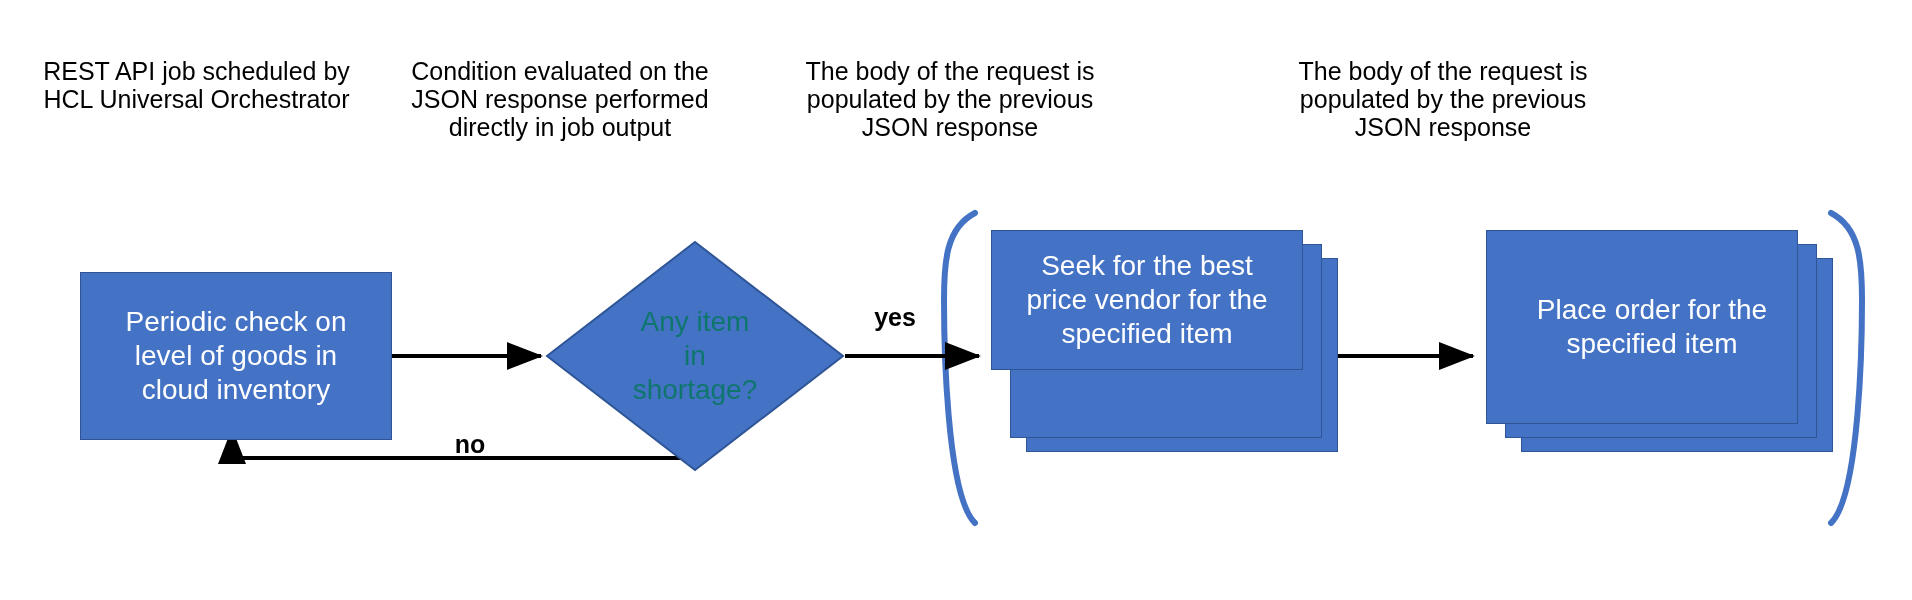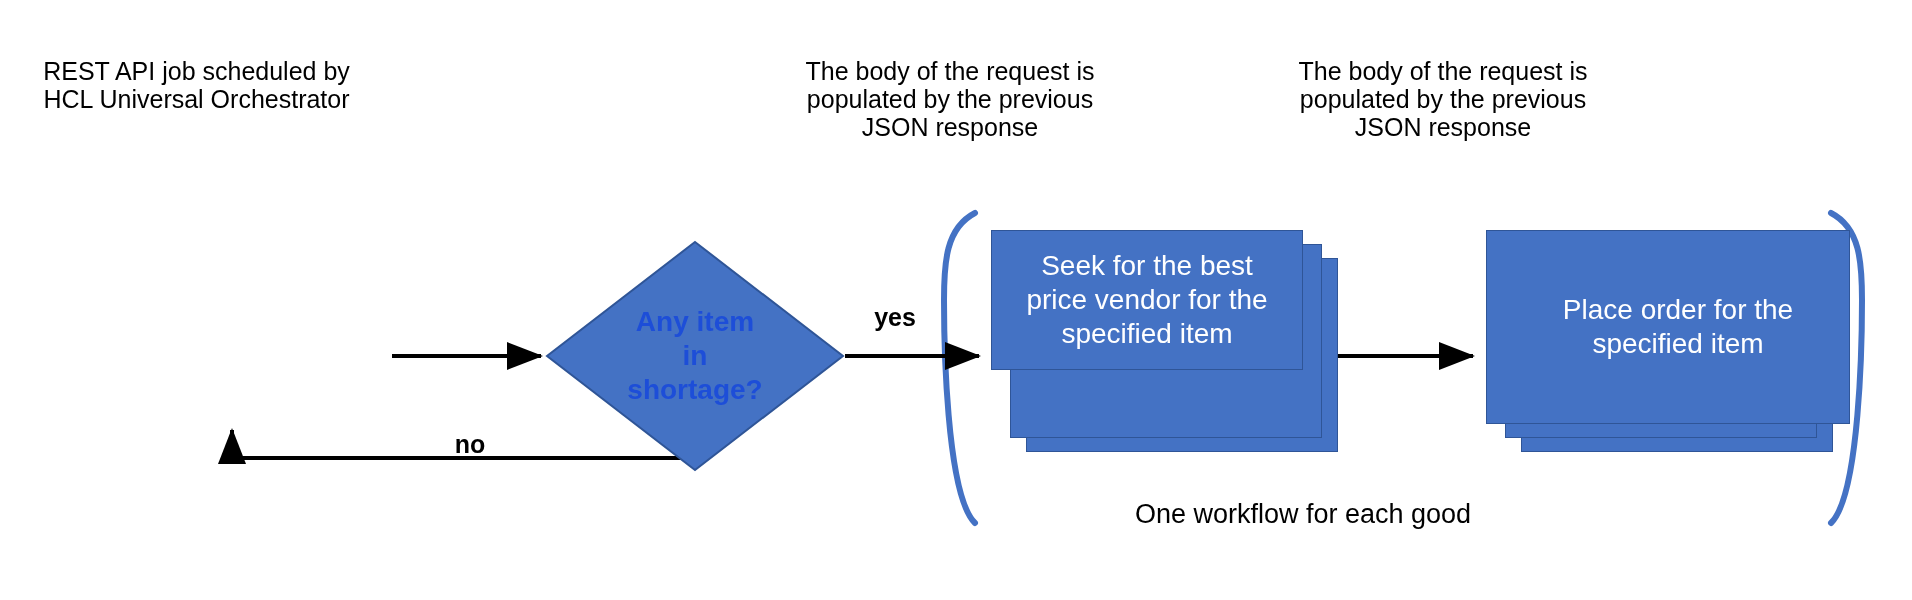--- a/index.html
+++ b/index.html
@@ -67,45 +67,47 @@
   .diamond-text {
     position: absolute;
     left: 0;
     top: 0;
     width: 100%;
     height: 100%;
     display: flex;
     align-items: center;
     justify-content: center;
     text-align: center;
-    color: #1d4ed8;
+    color: #0f766e;
     font-size: 28px;
     line-height: 1.22;
     white-space: pre-line;
     font-family: "Liberation Sans", sans-serif;
     pointer-events: none;
-    font-weight: bold;
   }
   svg.overlay {
     position: absolute;
     left: 0;
     top: 0;
     width: 1912px;
     height: 600px;
     pointer-events: none;
   }
 </style>
 </head>
 <body>
 
 <div id="canvas">
 
   <div class="caption" style="left:24px; top:57px; width:345px;">REST API job scheduled by
 HCL Universal Orchestrator</div>
 
+  <div class="caption" style="left:405px; top:57px; width:310px;">Condition evaluated on the
+JSON response performed
+directly in job output</div>
 
   <div class="caption" style="left:795px; top:57px; width:310px;">The body of the request is
 populated by the previous
 JSON response</div>
 
   <div class="caption" style="left:1288px; top:57px; width:310px;">The body of the request is
 populated by the previous
 JSON response</div>
 
   <svg class="overlay" viewBox="0 0 1912 600">
@@ -139,20 +141,23 @@
     <polyline points="695,468 695,466 695,466" fill="none" stroke="none"></polyline>
     <path d="M 695 466 L 695 468" fill="none" stroke="none"></path>
     <polyline points="695,466 695,466" fill="none" stroke="none"></polyline>
     <path d="M 695 468 L 695 466" fill="none" stroke="none"></path>
 
     <polyline points="695,468 695,458 695,458" fill="none" stroke="none"></polyline>
     <path d="M 695 468 L 695 458 L 232 458 L 232 430" fill="none" stroke="none"></path>
     <polyline points="695,468 695,458 232,458 232,430" fill="none" stroke="#000000" stroke-width="4" stroke-linejoin="miter" marker-end="url(#arrowhead)"></polyline>
   </svg>
 
+  <div class="node-box" style="left:80px; top:272px; width:312px; height:168px;">Periodic check on
+level of goods in
+cloud inventory</div>
 
   <div class="diamond-wrap" style="left:545px; top:240px; width:300px; height:232px;">
     <svg width="300" height="232" viewBox="0 0 300 232" style="position:absolute;left:0;top:0;">
       <polygon points="150,2 298,116 150,230 2,116" fill="#4472C4" stroke="#2F5597" stroke-width="2"></polygon>
     </svg>
     <div class="diamond-text">Any item
 in
 shortage?</div>
   </div>
 
@@ -160,23 +165,22 @@
     <div class="stack-layer" style="left:1026px; top:258px; width:312px; height:194px;"></div>
     <div class="stack-layer" style="left:1010px; top:244px; width:312px; height:194px;"></div>
     <div class="node-box" style="left:991px; top:230px; width:312px; height:140px;">Seek for the best
 price vendor for the
 specified item</div>
   </div>
 
   <div style="position:absolute; left:0; top:0;">
     <div class="stack-layer" style="left:1521px; top:258px; width:312px; height:194px;"></div>
     <div class="stack-layer" style="left:1505px; top:244px; width:312px; height:194px;"></div>
-    <div class="node-box" style="left:1486px; top:230px; width:364px; height:194px;padding-left:20px;">Place order for the
+    <div class="node-box" style="left:1486px; top:230px; width:312px; height:194px;padding-left:20px;">Place order for the
 specified item</div>
   </div>
 
   <div class="edge-label" style="left:860px; top:303px; width:70px;font-weight:bold;">yes</div>
 
   <div class="edge-label" style="left:440px; top:430px; width:60px;font-weight:bold;">no</div>
 
-  <div class="bottom-caption" style="left:1083px; top:499px; width:440px;">One workflow for each good</div>
 
 </div>
 
 </body></html>

